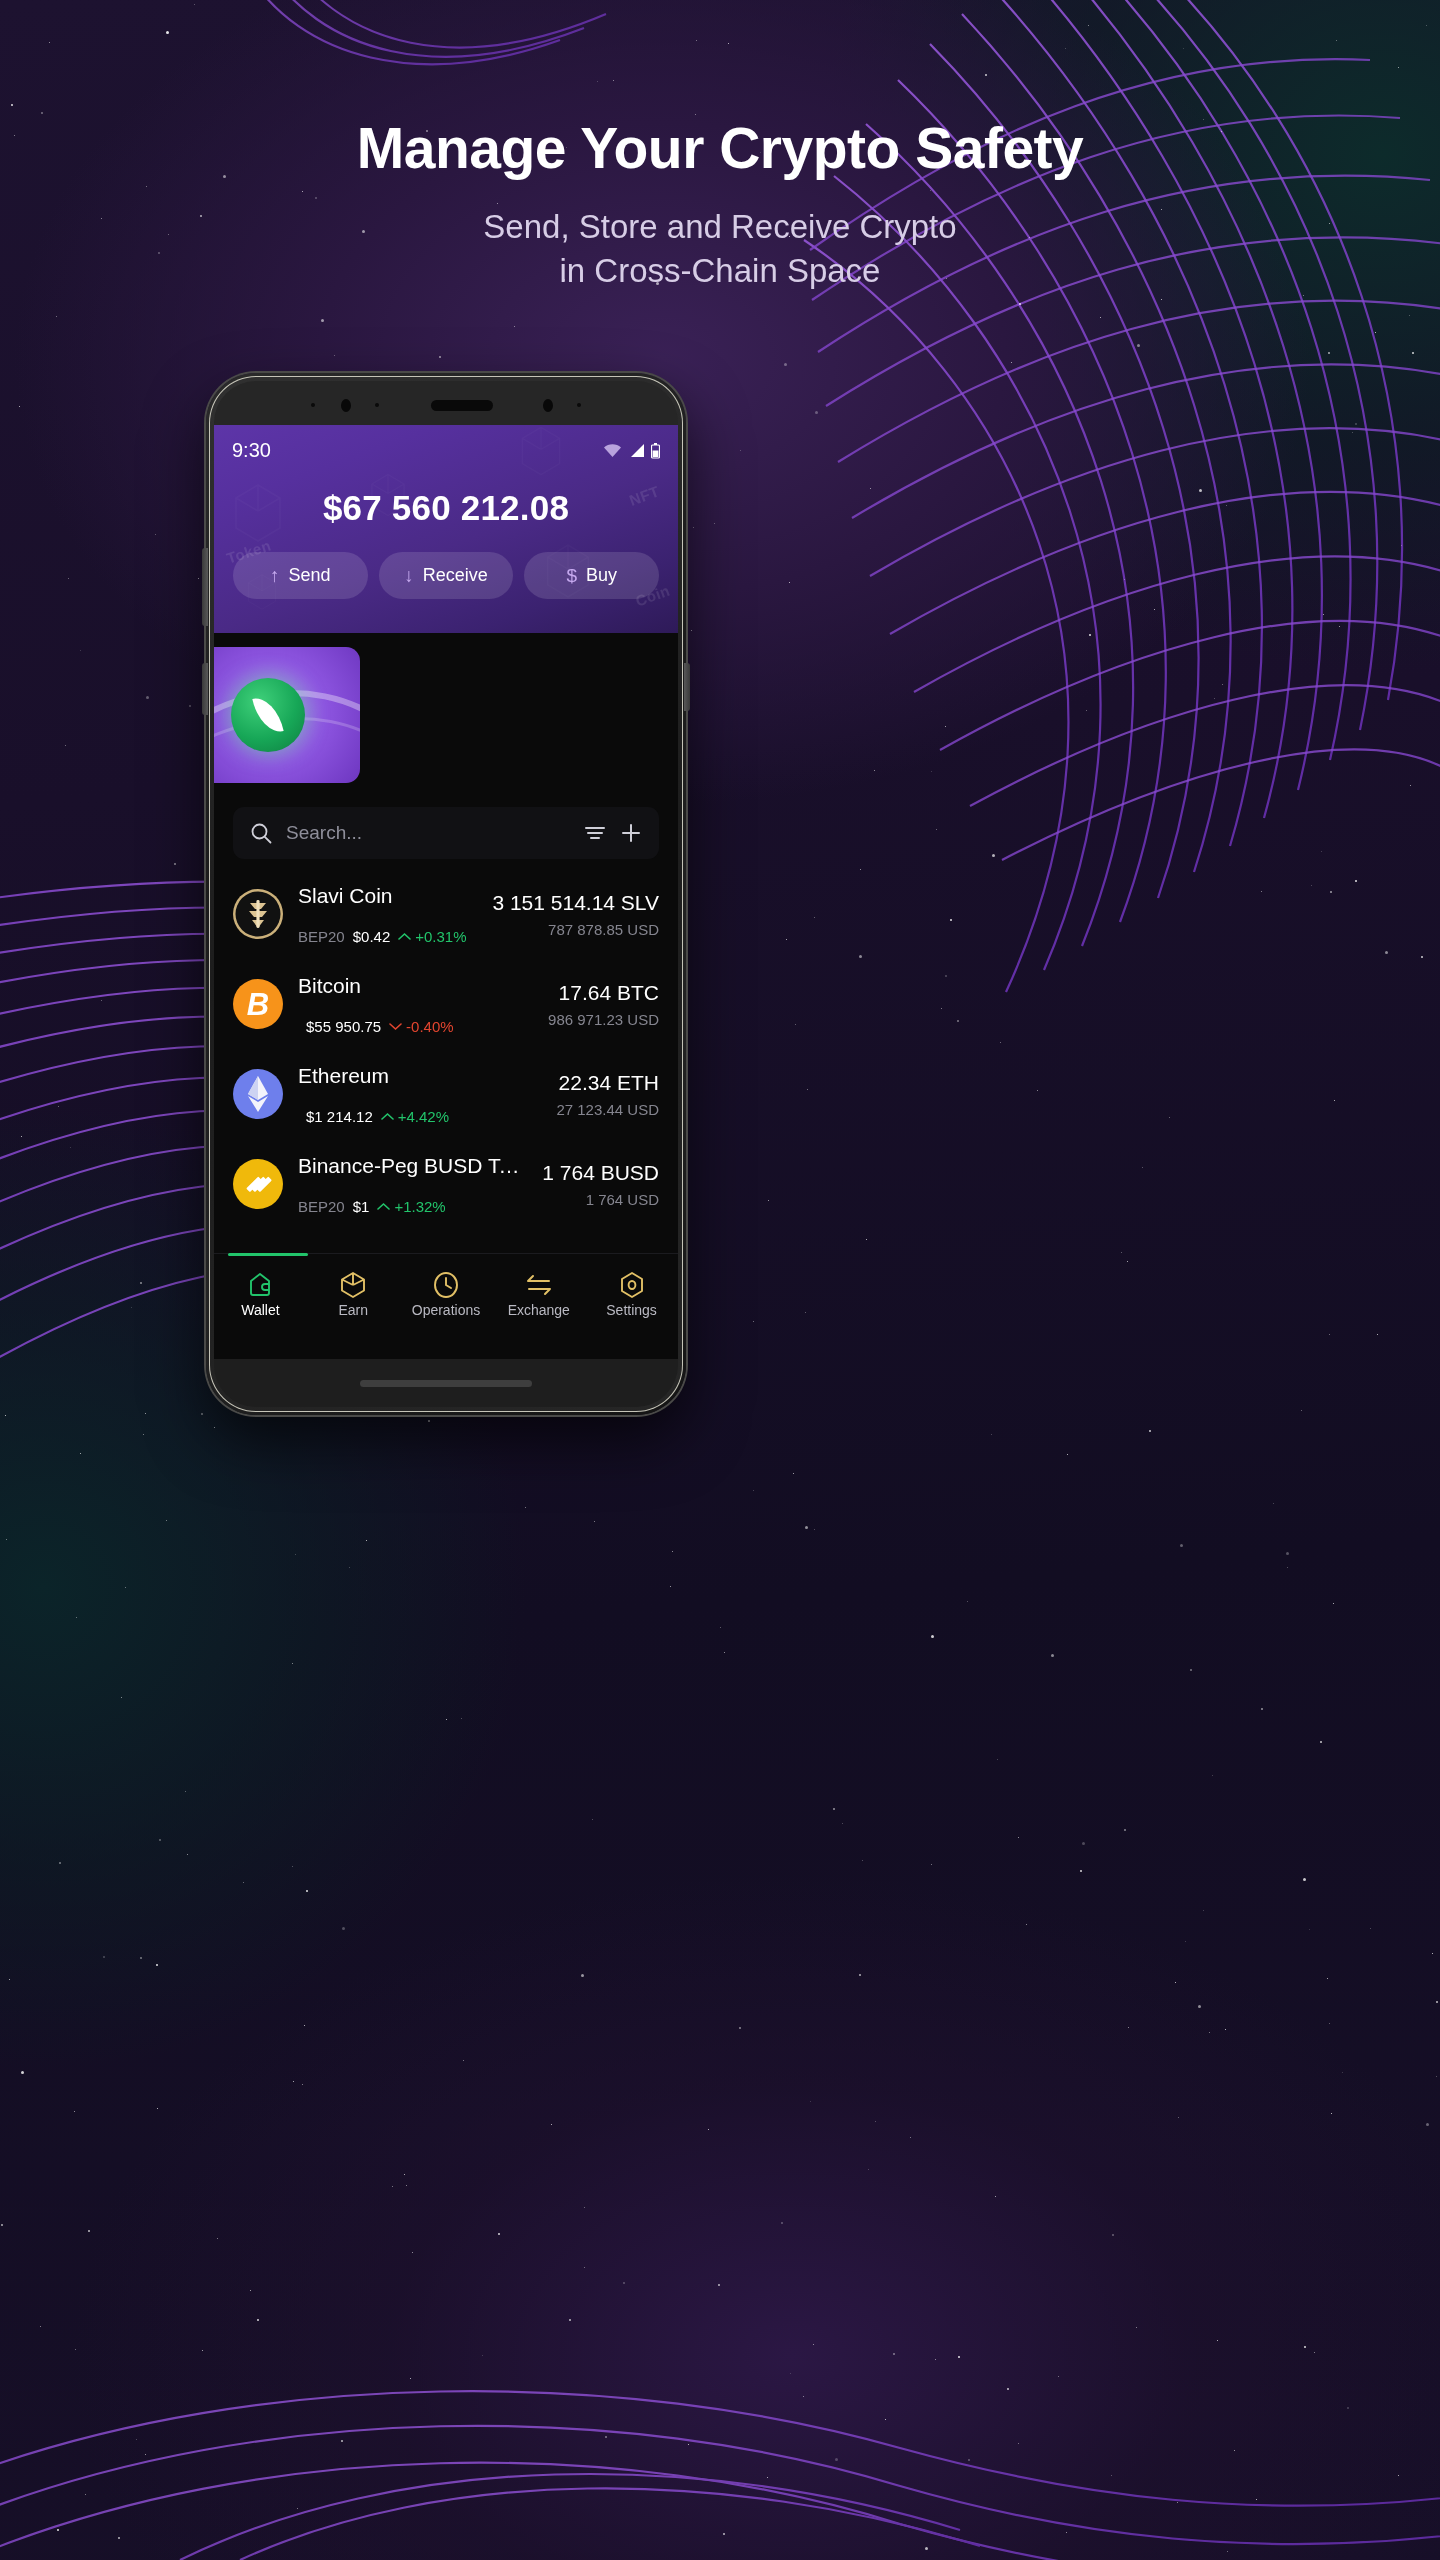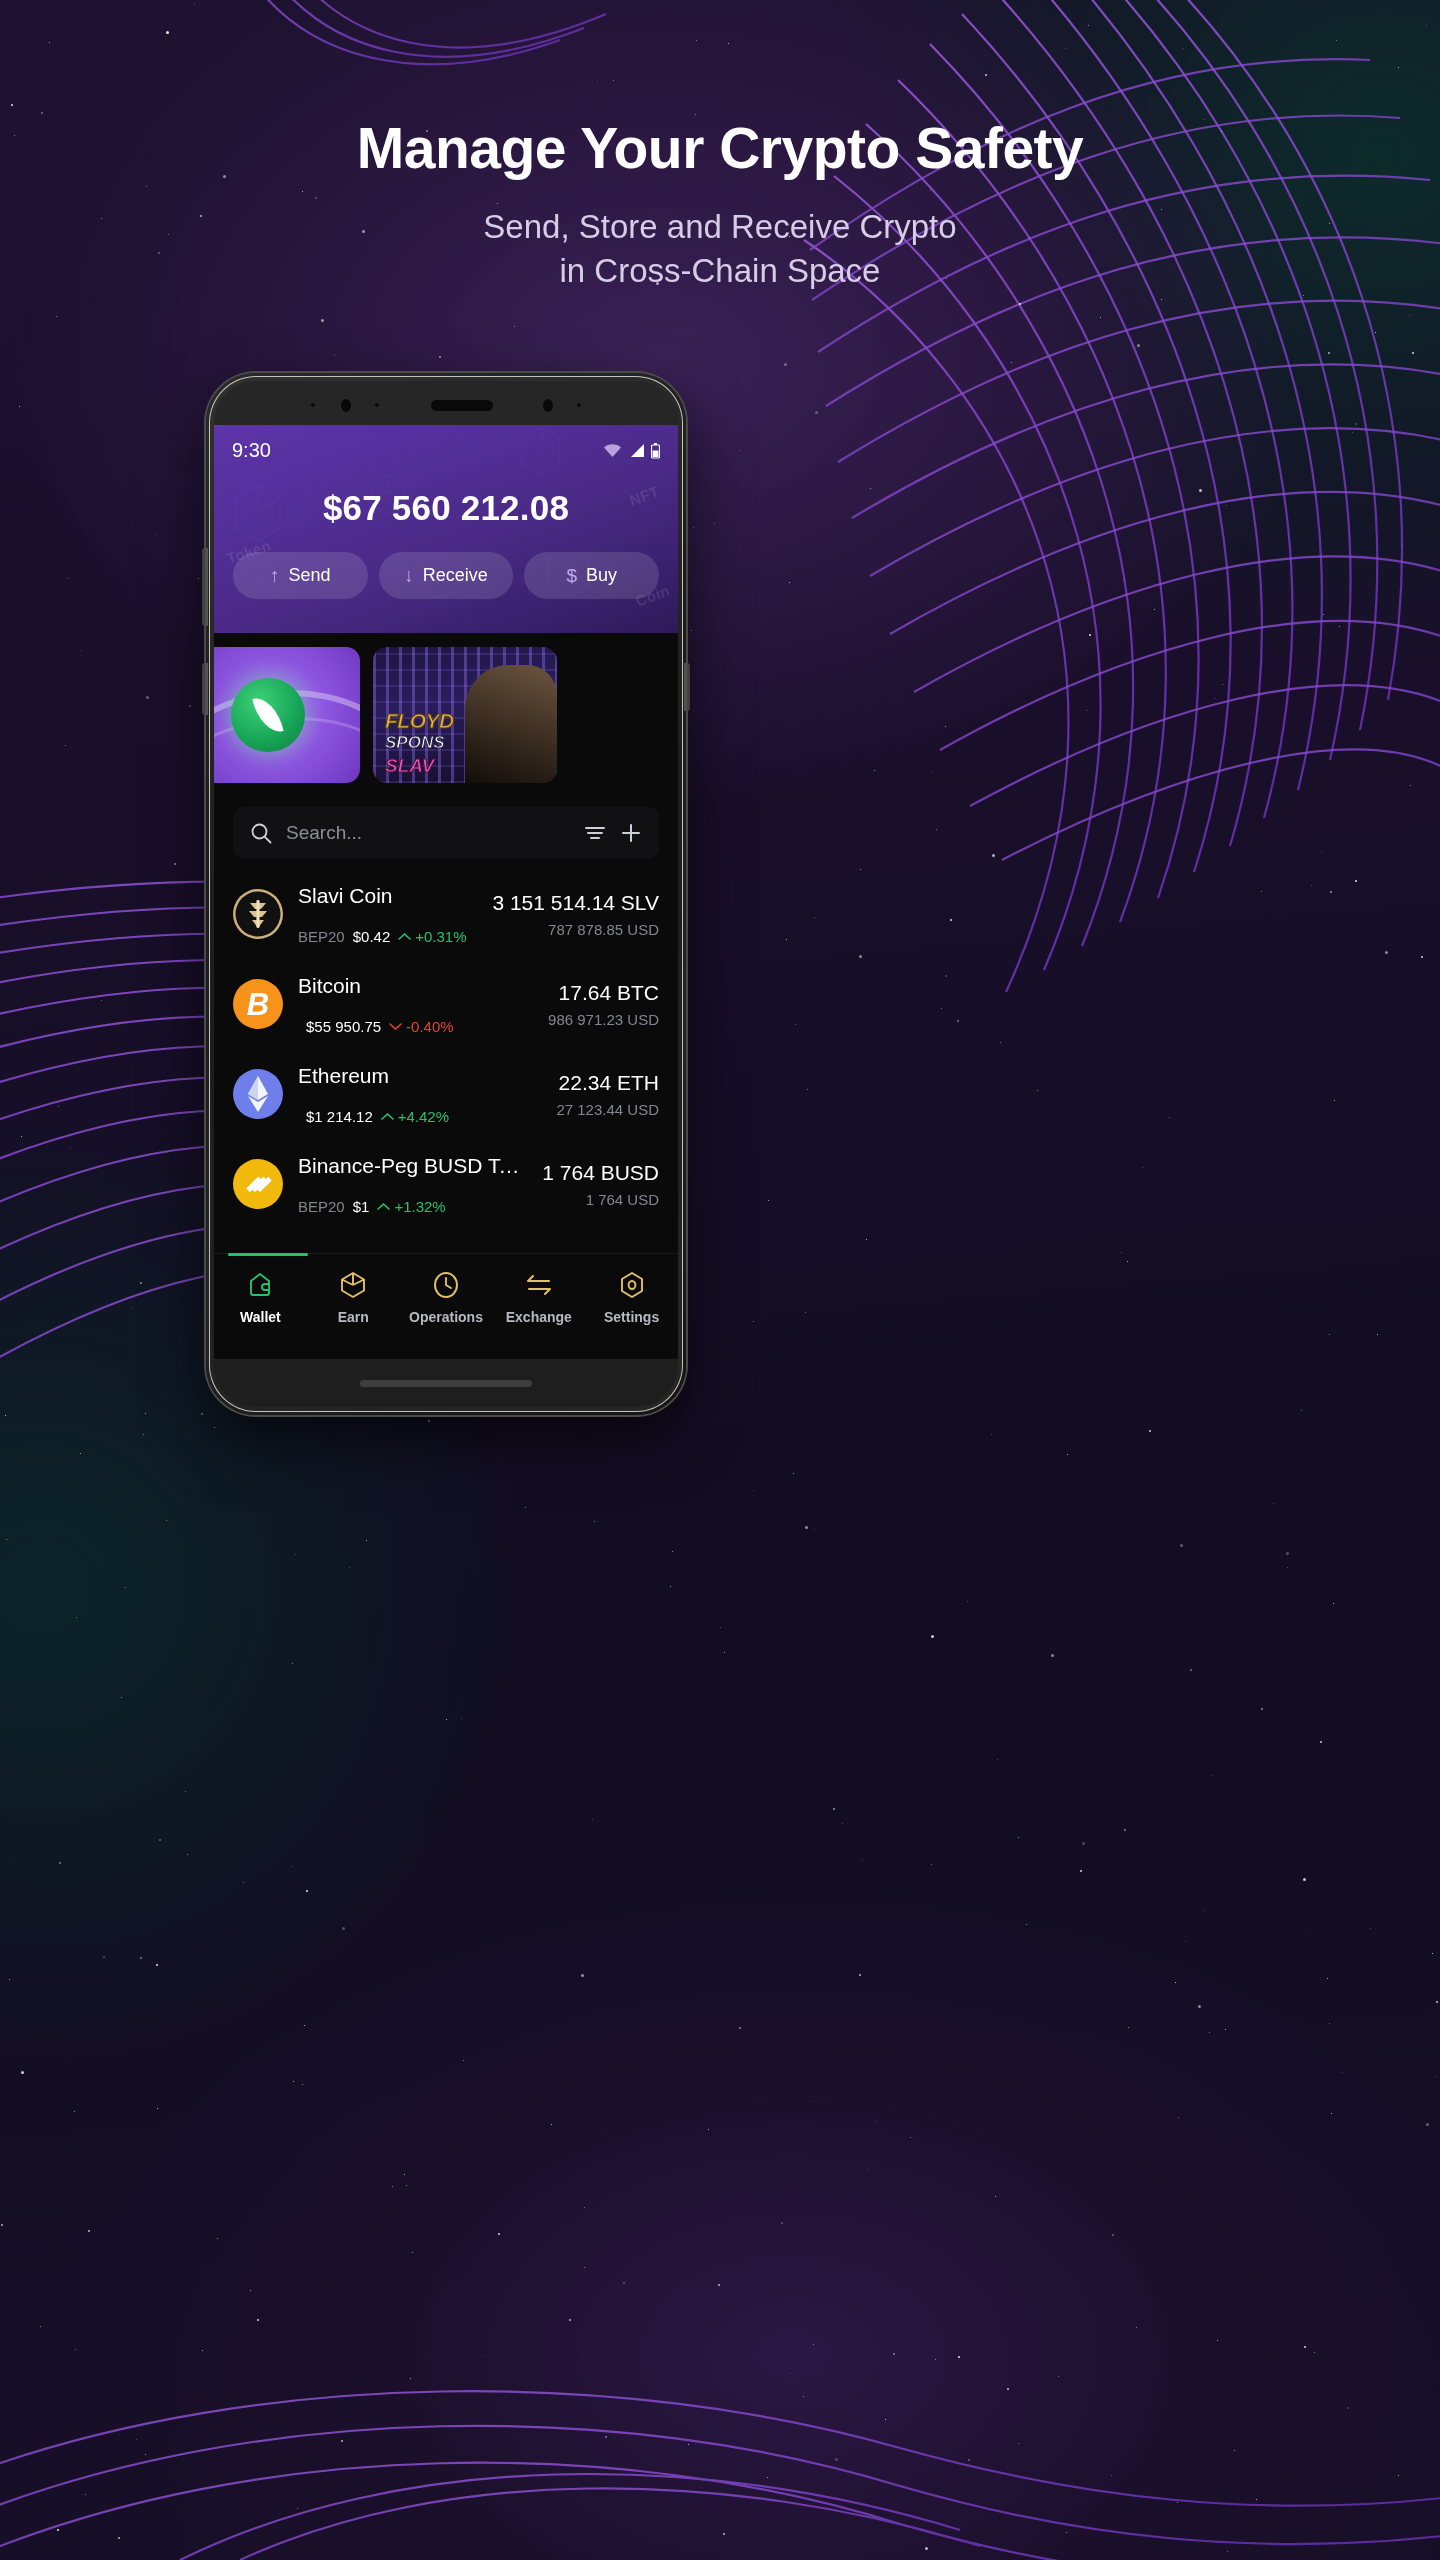--- a/index.html
+++ b/index.html
@@ -218,21 +218,21 @@
   .amt { color:#fff; font-size:21px; white-space:nowrap; }
   .usd { color:#85858f; font-size:15px; margin-top:6px; white-space:nowrap; }
 
   
   .navbar {
     position:absolute; left:0; right:0; bottom:0; height:110px;
     background:#0a0a0a; border-top:1px solid #1b1b1f;
     display:flex; align-items:flex-start; padding-top:16px;
   }
   .nav-ind { position:absolute; left:14px; top:-1px; width:80px; height:3px; background:#22c46b; border-radius:2px; }
-  .nav { flex:1; display:flex; flex-direction:column; align-items:center; gap:9px;font-weight:bold; }
+  .nav { flex:1; display:flex; flex-direction:column; align-items:center; gap:2px; }
   .nav-label { font-size:14px; color:#b9b9c2; }
   .nav.active .nav-label { color:#ffffff; }
 
   .bezel-bot {
     position:absolute; left:8px; right:8px; bottom:8px; height:48px;
     border-radius:0 0 42px 42px; background:#1e1e1e;
     display:flex; align-items:center; justify-content:center;
   }
   .home-ind { width:172px; height:7px; border-radius:4px; background:#3e3e3e; }
 </style>
@@ -750,27 +750,20 @@
           <path d="M-10 100 C40 40 140 30 200 70" fill="none" stroke="#fff" stroke-opacity=".35" stroke-width="6"></path>
           <path d="M-10 118 C50 66 150 58 200 92" fill="none" stroke="#fff" stroke-opacity=".2" stroke-width="3"></path>
         </svg>
         <div class="coin">
             <div class="leaf"></div>
           </div>
 
       </div>
 
 
-      <div class="banner b3">
-        <div class="city"></div>
-        <div class="figure"></div>
-        <div class="t1">FLOYD</div>
-        <div class="t2">SPONS</div>
-        <div class="t3">SLAV</div>
-      </div>
     </div>
 
 
     <div class="searchbar">
       <span class="sb-ico">
         <svg width="22" height="22" viewBox="0 0 22 22">
           <circle cx="9.5" cy="9.5" r="7" fill="none" stroke="#cfcfd8" stroke-width="1.8"></circle>
           <line x1="14.8" y1="14.8" x2="20.5" y2="20.5" stroke="#cfcfd8" stroke-width="1.8" stroke-linecap="round"></line>
         </svg>
       </span>

